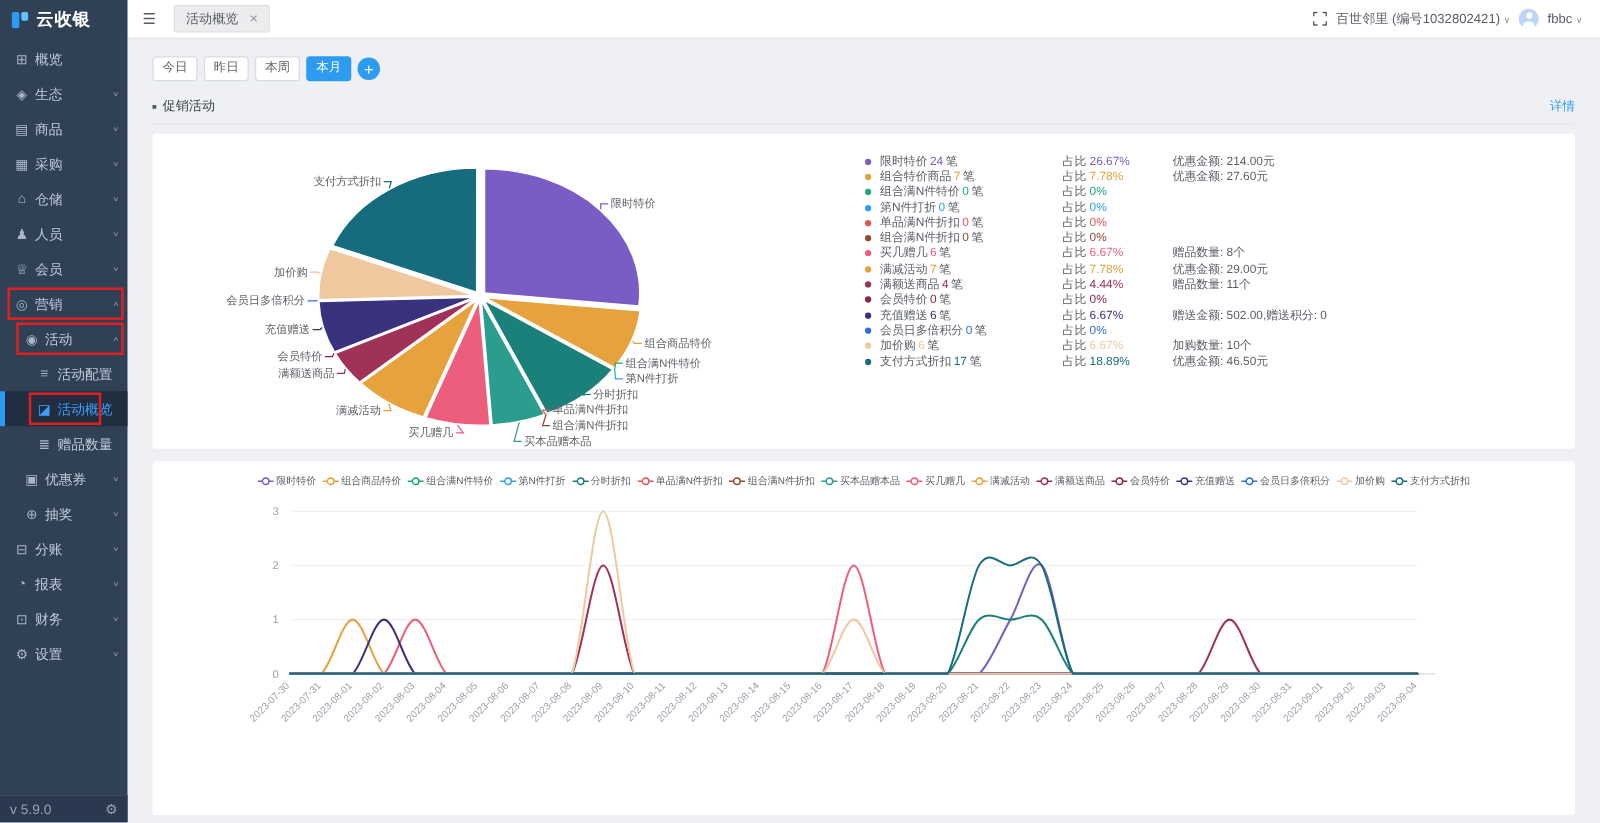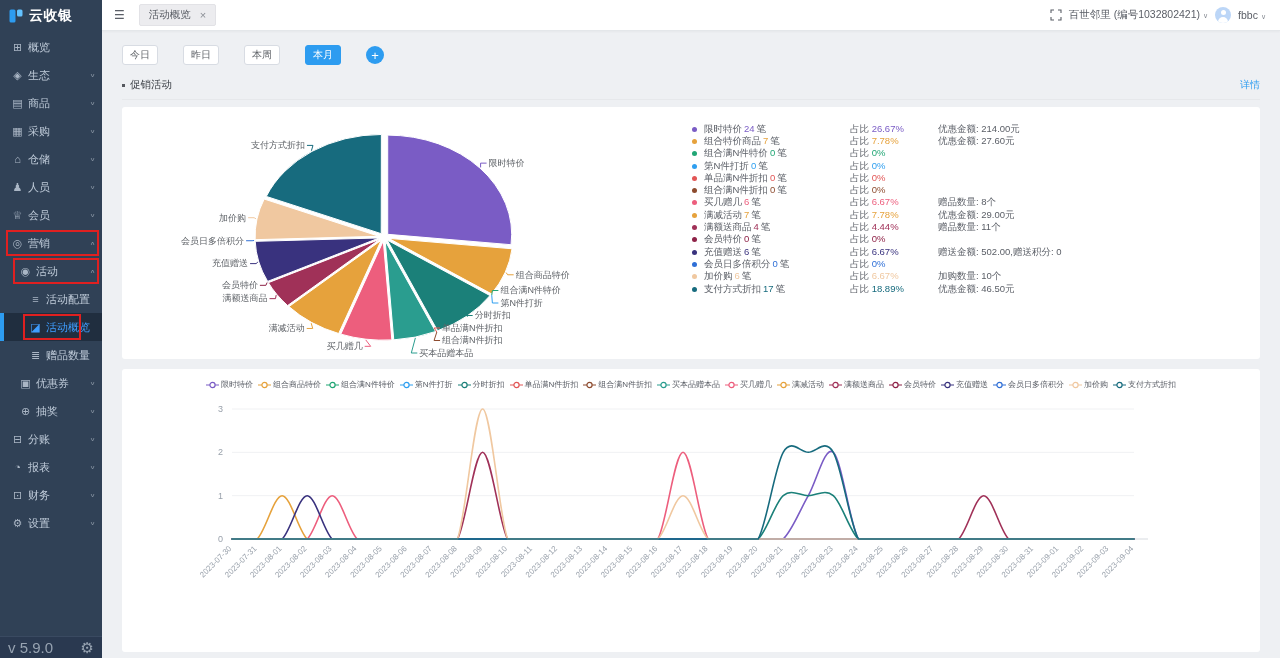--- a/index.html
+++ b/index.html
@@ -13,35 +13,35 @@
   .s-item.lvl1{padding-left:11px;}
   .s-item.lvl2{padding-left:19px;}
   .s-item.lvl3{padding-left:29px;}
   .s-icon{width:13px;margin-right:4px;font-size:11px;text-align:center;color:#aab6c5;flex:none;}
   .s-label{white-space:nowrap;}
   .s-chevron{position:absolute;right:7px;font-size:7px;color:#8793a2;transform:scale(1.1,.75);}
   .s-item.active{background:#202e3f;color:#3f9eff;}
   .s-item.active .s-icon{color:#3f9eff;}
   .s-item.active::before{content:"";position:absolute;left:0;top:0;bottom:0;width:4px;background:#2d9cf0;}
   .s-item.hl::after{content:"";position:absolute;inset:var(--hl,1px 3px 1px 5px);border:2px solid #e02020;pointer-events:none;}
-  .side-footer{position:absolute;left:0;right:0;bottom:0;height:21px;background:#2a3950;border-top:1px solid #3a4a61;display:flex;align-items:center;justify-content:space-between;padding:0 8px;font-size:15px;color:#97a3b1;}
+  .side-footer{position:absolute;left:0;right:0;bottom:0;height:21px;background:#2a3950;border-top:1px solid #3a4a61;display:flex;align-items:center;justify-content:space-between;padding:0 8px;font-size:11px;color:#97a3b1;}
   
   .topbar{margin-left:102px;height:30px;background:#fff;display:flex;align-items:center;border-bottom:1px solid #e4e7ea;box-shadow:0 1px 2px rgba(0,0,0,.04);position:relative;z-index:5;}
   .collapse{margin-left:12px;font-size:12px;color:#5a5e66;cursor:pointer;}
   .tab{margin-left:14px;display:flex;align-items:center;gap:9px;background:#ececef;border:1px solid #e2e2e6;border-radius:2px;padding:3px 9px;font-size:10.5px;color:#585c64;cursor:pointer;}
   .tab-close{font-size:11px;color:#8a8e96;line-height:1;cursor:pointer;}
   .topbar-right{margin-left:auto;display:flex;align-items:center;gap:7px;padding-right:14px;font-size:10.5px;color:#5a5e66;}
   .caret{font-size:7px;color:#8a8e96;transform:scaleY(.8);}
   .avatar{width:16px;height:16px;border-radius:50%;background:#bcd6f7;position:relative;overflow:hidden;flex:none;}
   .avatar::before{content:"";position:absolute;top:3px;left:5.5px;width:5px;height:5px;border-radius:50%;background:#fff;}
   .avatar::after{content:"";position:absolute;top:9.5px;left:3px;width:10px;height:7px;border-radius:5px 5px 0 0;background:#fff;}
   .fs-icon{width:12px;height:12px;flex:none;cursor:pointer;}
   
   .main{margin-left:102px;padding:14px 20px 0 20px;}
-  .filters{display:flex;align-items:center;gap:25px;}
+  .filters{display:flex;align-items:center;gap:5px;}
   .f-btn{font-size:10px;color:#5f6368;background:#fff;border:1px solid #d8dce3;border-radius:3px;padding:4px 7px;line-height:1;cursor:pointer;}
   .f-btn.active{background:#2d9cf0;border-color:#2d9cf0;color:#fff;}
   .f-plus{width:18px;height:18px;border-radius:50%;background:#2d9cf0;color:#fff;font-size:13px;line-height:1;display:flex;align-items:center;justify-content:center;border:none;cursor:pointer;padding:0;}
   .section-row{display:flex;align-items:center;margin-top:13px;padding-bottom:7px;border-bottom:1px solid #e6e8eb;}
   .bullet{width:3px;height:3px;background:#55585e;margin-right:5px;}
   .section-title{font-size:10.5px;color:#3c4047;}
   .detail-link{margin-left:auto;font-size:10px;color:#2d9cf0;cursor:pointer;text-decoration:none;}
   .card{background:#fff;border-radius:3px;}
   .card1{margin-top:7px;height:252px;display:flex;overflow:hidden;}
   .pie-wrap{width:570px;height:252px;flex:none;}

